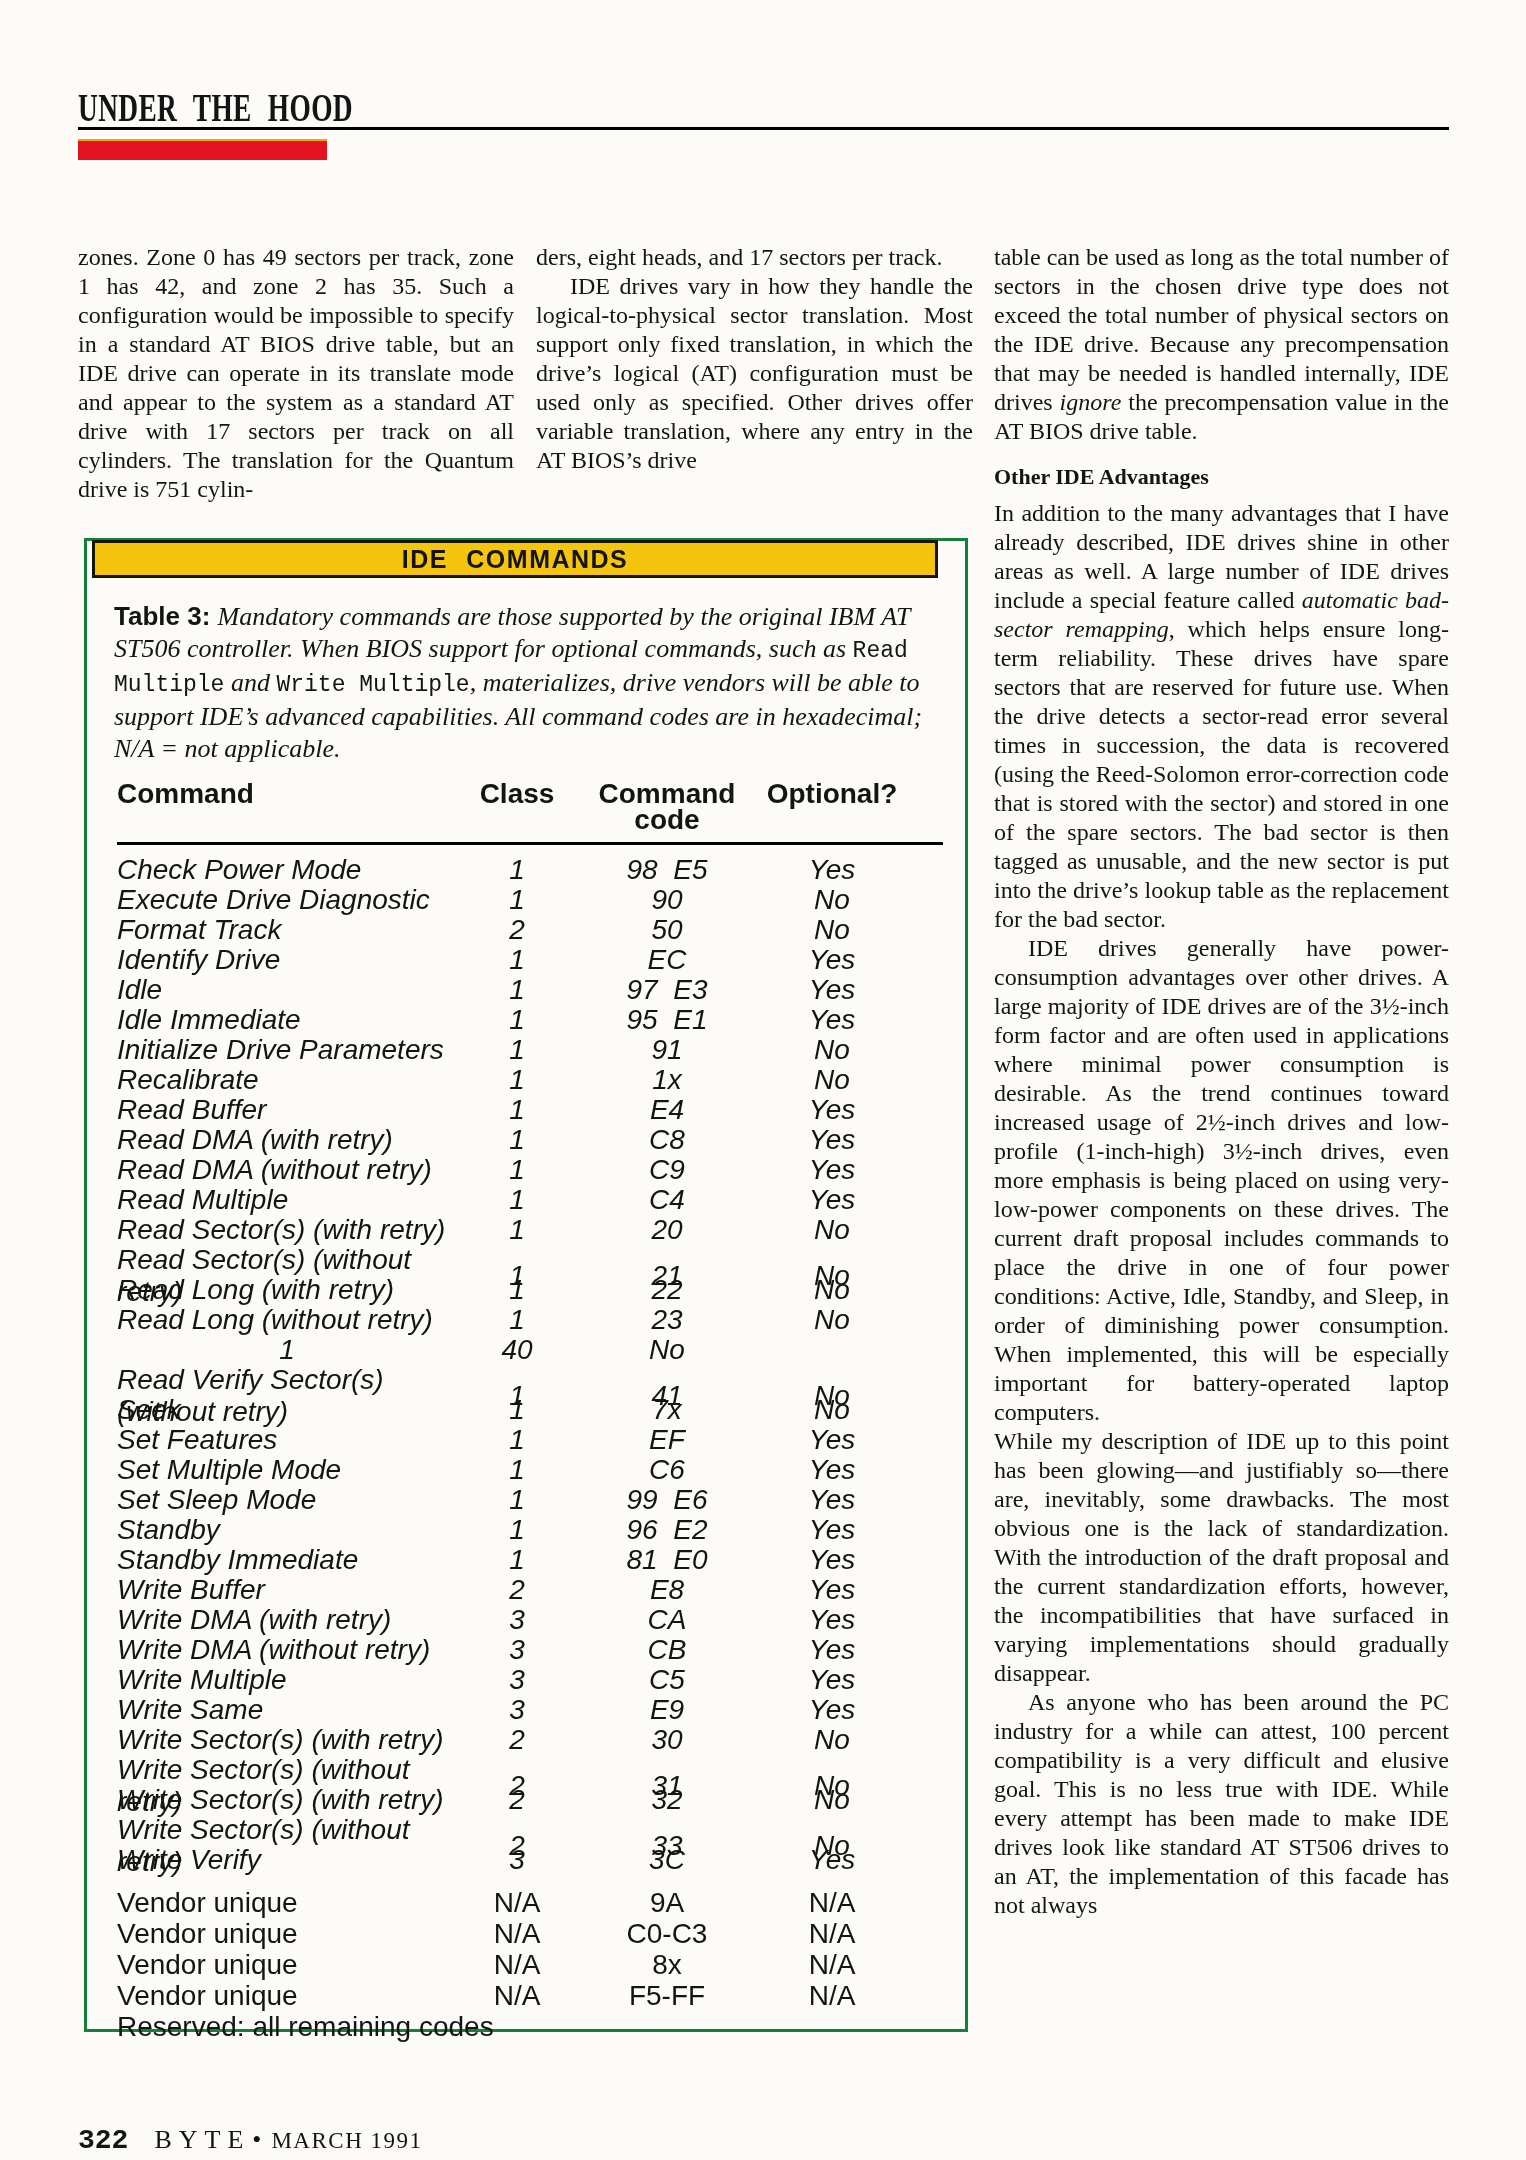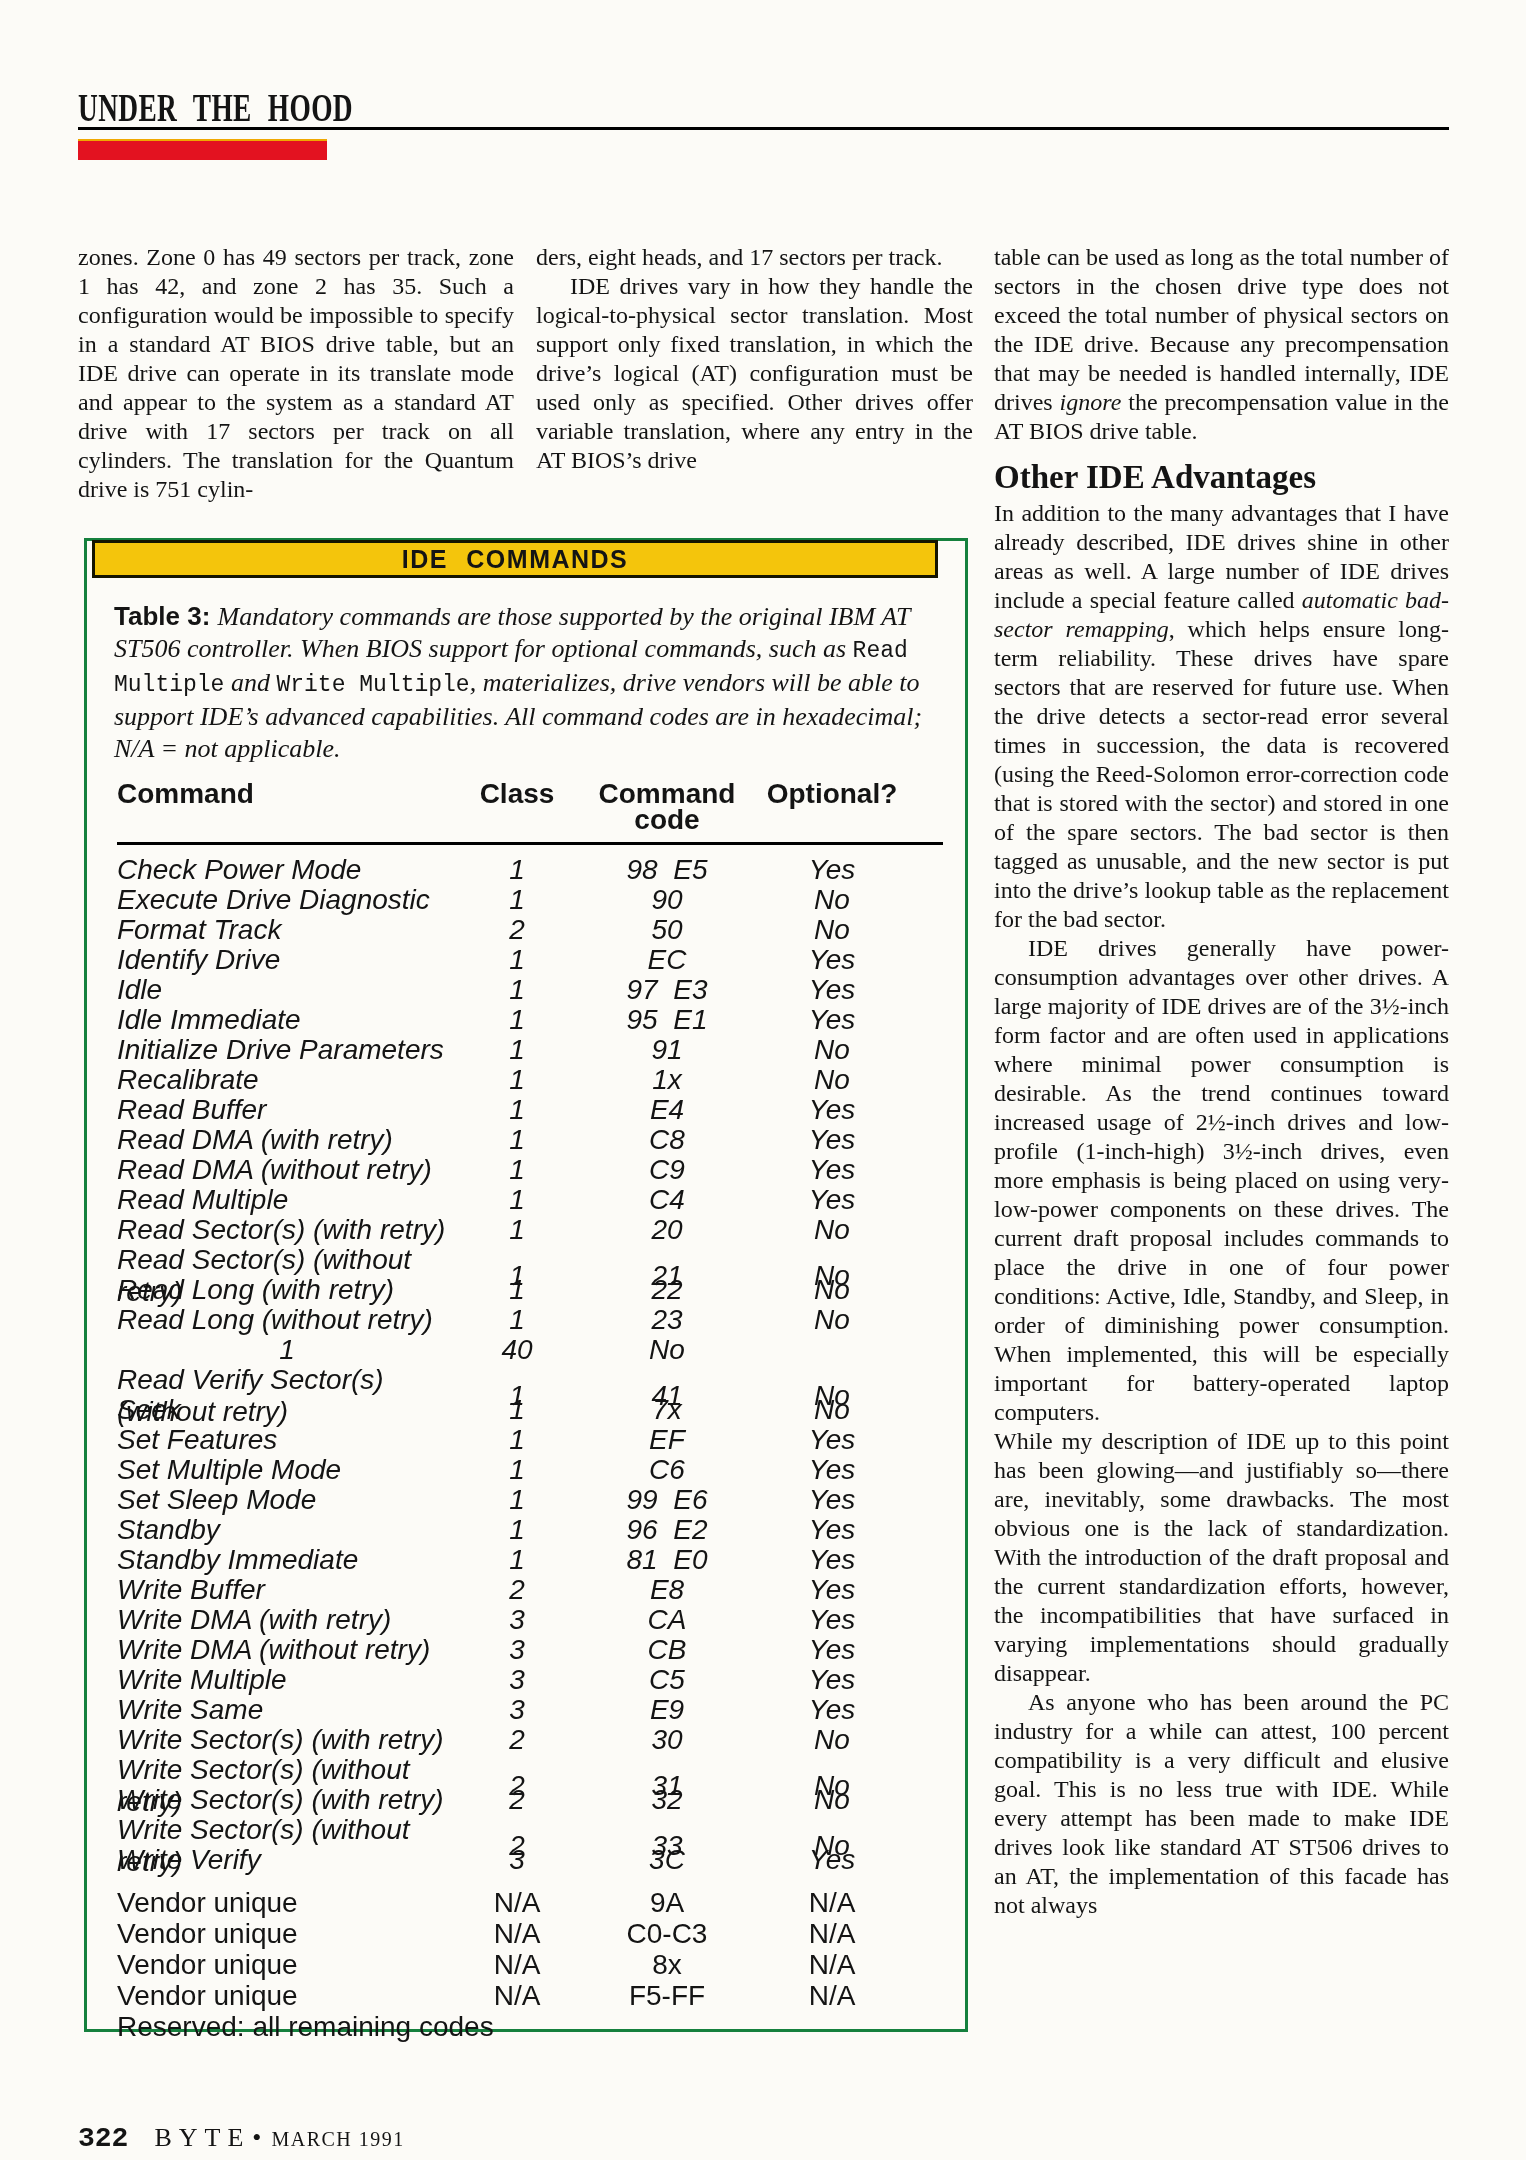--- a/index.html
+++ b/index.html
@@ -12,21 +12,21 @@
   .masthead-rule{position:absolute;left:78px;top:127px;width:1371px;height:3px;background:#000;}
   .red-bar{position:absolute;left:78px;top:139px;width:249px;height:21px;
            background:var(--red,#e31220);border-top:2px solid #f0a800;box-sizing:border-box;}
   
   .col{position:absolute;top:243px;text-align:justify;font-size:24px;line-height:29px;}
   .col-1{left:78px;width:436px;}
   .col-2{left:536px;width:437px;}
   .col-3{left:994px;width:455px;}
   .para{margin:0;}
   .para.indent{text-indent:34px;}
-  .sec-head{font-weight:700;font-size:33px;line-height:30px;margin:16px 0 7px 0;text-align:left;}
+  .sec-head{font-weight:700;font-size:22px;line-height:30px;margin:16px 0 7px 0;text-align:left;}
   .s-n{font-style:normal;}
   .s-i{font-style:italic;}
   .s-b{font-family:"Liberation Sans",sans-serif;font-weight:700;font-style:normal;}
   .s-m{font-family:"Liberation Mono","DejaVu Sans Mono",monospace;font-style:normal;font-size:23px;}
   
   .panel{position:absolute;left:84px;top:538px;width:884px;height:1494px;
          border:3px solid #15803d;box-sizing:border-box;background:#fcfbf7;}
   .panel-titlebar{margin:-1px 27px 0 5px;height:38px;background:var(--yellow,#f4c50c);
          border:3px solid #141400;box-sizing:border-box;display:flex;align-items:center;
          justify-content:center;font-family:"Liberation Sans",sans-serif;font-weight:700;
@@ -42,21 +42,21 @@
   .rows{margin-top:9px;font-style:italic;}
   .vendor-rows{margin-top:13px;}
   .trow{display:grid;grid-template-columns:340px 120px 180px 150px;align-items:center;height:30px;}
   .vendor-rows .trow{height:31px;}
   .t-footnote{height:31px;display:flex;align-items:center;}
   
   .footer{position:absolute;left:78px;top:2096px;display:flex;align-items:baseline;}
   .page-num{font-family:Liberation Mono, monospace;font-weight:700;font-size:28px;}
   .mag{font-size:26px;letter-spacing:7px;margin-left:26px;}
   .sep{font-size:26px;margin-left:2px;}
-  .date{font-size:20px;letter-spacing:1.5px;margin-left:10px;margin-top:32px;}
+  .date{font-size:23px;letter-spacing:1.5px;margin-left:10px;margin-top:32px;}
 </style>
 </head>
 <body>
 
 <div class="page">
 
   <div class="masthead">UNDER THE HOOD</div>
   <div class="masthead-rule"></div>
   <div class="red-bar"></div>
 

